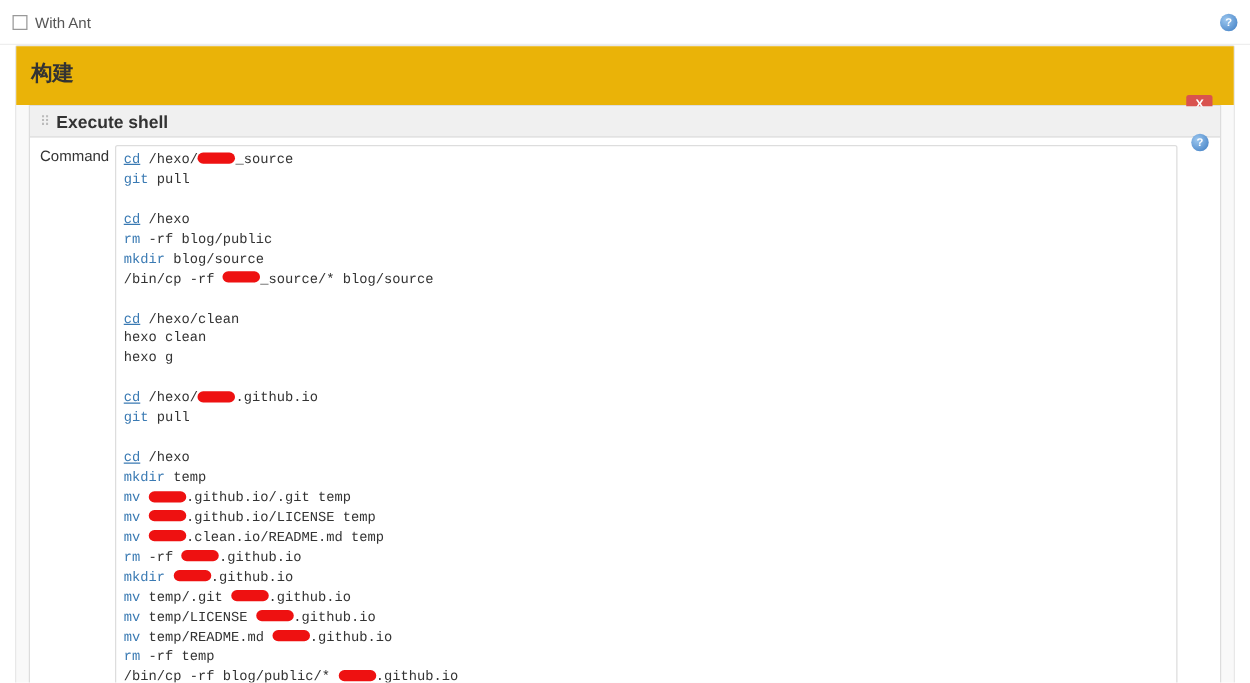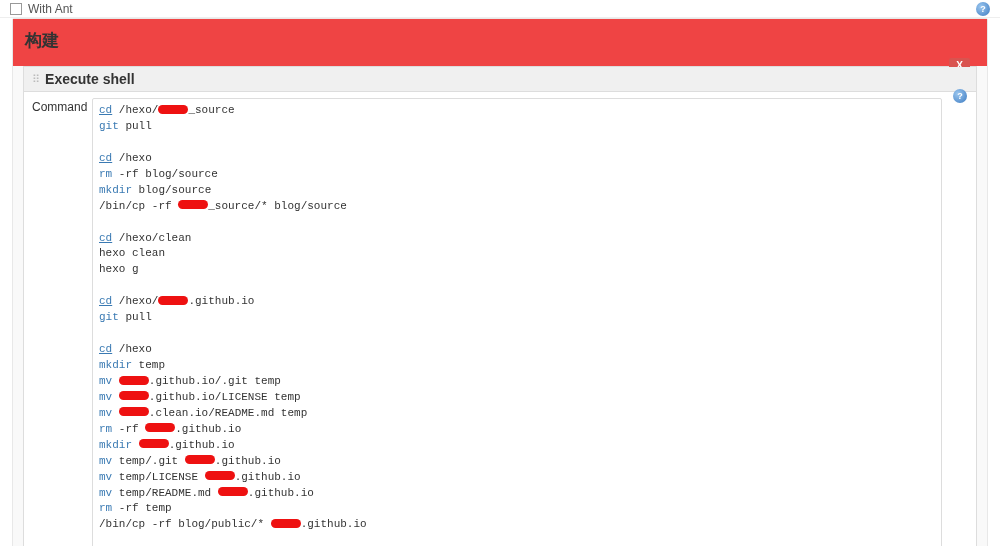--- a/index.html
+++ b/index.html
@@ -16,38 +16,38 @@
     border: 1px solid #e8e8e8;
     background: #f9f9f9;
     margin: 0 12px;
     border-radius: 2px;
     padding-bottom: 6px;
   }
   .top-strip {
     display: flex;
     align-items: center;
     padding: 0 10px;
-    height: 18px;
+    height: 36px;
     background: #fff;
     border-bottom: 1px solid #eee;
   }
   .top-checkbox {
     width: 12px;
     height: 12px;
     border: 1px solid #999;
     background: #fff;
     margin-right: 6px;
   }
   .top-label { color: #555; font-size: 12px; }
   .top-help { margin-left: auto; }
   .section-title {
     font-size: 17px;
     font-weight: bold;
     padding: 10px 12px 14px 12px;
-    background: #ef4444;
+    background: #eab308;
     color: #333;
   }
   .build-box {
     margin: 0 10px;
     border: 1px solid #ddd;
     background: #fff;
     position: relative;
   }
   .step-header {
     background: #f0f0f0;
@@ -164,21 +164,21 @@
       <span class="drag-handle">⠿</span>
       <span class="step-title">Execute shell</span>
     </div>
     <div class="step-help help-icon"></div>
     <div class="command-row">
       <div class="command-label">Command</div>
       <div class="command-box" id="cmd"><span class="kw-cd">cd</span><span class="arg"> /hexo/</span><span class="redact"></span><span class="arg">_source</span>
 <span class="kw-git">git</span><span class="arg"> pull</span>
 
 <span class="kw-cd">cd</span><span class="arg"> /hexo</span>
-<span class="kw-rm">rm</span><span class="arg"> -rf blog/source</span>
+<span class="kw-rm">rm</span><span class="arg"> -rf blog/public</span>
 <span class="kw-mkdir">mkdir</span><span class="arg"> blog/source</span>
 <span class="arg">/bin/cp </span><span class="arg">-rf </span><span class="redact"></span><span class="arg">_source/* blog/source</span>
 
 <span class="kw-cd">cd</span><span class="arg"> /hexo/clean</span>
 <span class="arg">hexo clean</span>
 <span class="arg">hexo g</span>
 
 <span class="kw-cd">cd</span><span class="arg"> /hexo/</span><span class="redact"></span><span class="arg">.github.io</span>
 <span class="kw-git">git</span><span class="arg"> pull</span>
 

